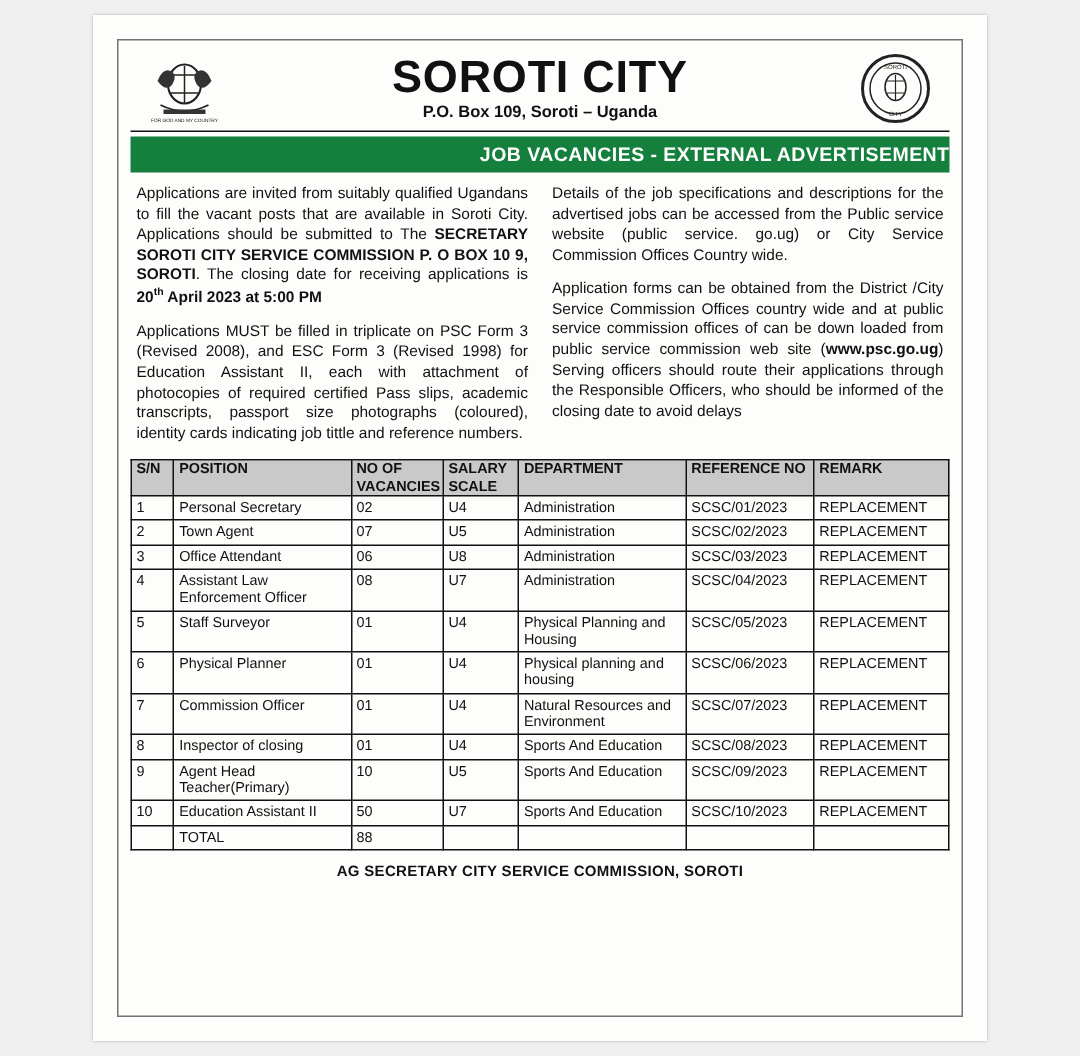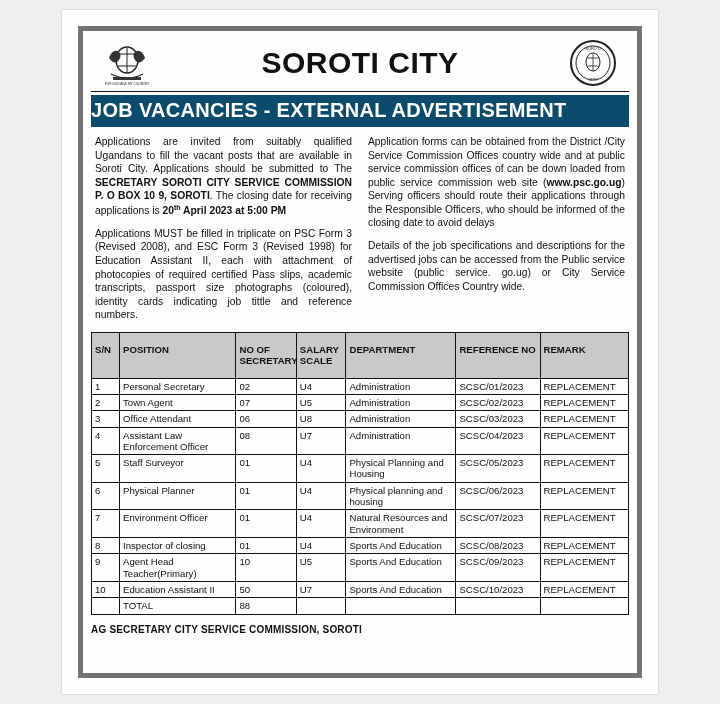--- a/index.html
+++ b/index.html
@@ -23,21 +23,21 @@
     height: 684px;
     background: #fdfdfb;
     box-shadow: 0 0 2px rgba(0,0,0,0.25);
   }
   .inner {
     position: absolute;
     left: 16px;
     top: 16px;
     width: 564px;
     height: 652px;
-    border: 5px solid #737373;
+    border: 1px solid #737373;
     background: #fdfdfb;
     box-sizing: border-box;
     padding: 6px 8px;
   }
 
   
   .header {
     display: flex;
     align-items: center;
     justify-content: center;
@@ -79,24 +79,24 @@
     font-weight: bold;
     color: #111;
     margin-top: 4px;
     letter-spacing: 0.2px;
   }
   .rule {
     border-top: 1px solid #111;
     margin: 4px 0 0 0;
   }
   .banner {
-    background: #0c4a6e;
+    background: #15803d;
     color: #fff;
-    text-align: left;
-    font-size: 20px;
+    text-align: right;
+    font-size: 13px;
     font-weight: bold;
     padding: 4px 0 5px 0;
     margin-top: 3px;
     letter-spacing: 0.3px;
   }
 
   
   .cols {
     display: flex;
     gap: 16px;
@@ -128,33 +128,34 @@
     border: 1px solid #111;
     padding: 2px 3px;
     vertical-align: top;
     line-height: 1.18;
   }
   table.vac thead th {
     background: #c9c9c9;
     font-weight: bold;
     text-align: left;
     font-size: 9.6px;
-    padding: 11px 3px;
+    padding: 0 3px;
   }
   td.sn { text-align: left; }
   tr.total td { font-weight: normal; }
   .col-sn { width: 26px; }
   .col-pos { width: 108px; }
   .col-no { width: 56px; }
   .col-sal { width: 46px; }
   .col-dep { width: 102px; }
   .col-ref { width: 78px; }
   .col-rem { width: 82px; }
 
   .footer {
+    text-align: center;
     font-size: 10px;
     font-weight: bold;
     color: #111;
     margin-top: 9px;
     letter-spacing: 0.2px;
   }
 </style>
 </head>
 <body>
 
@@ -170,20 +171,21 @@
             <path d="M8 18 q4 -10 10 -6 q3 3 0 8 q-4 6 -10 -2 z" fill="#333"></path>
             <path d="M44 18 q-4 -10 -10 -6 q-3 3 0 8 q4 6 10 -2 z" fill="#333"></path>
             <path d="M10 34 q16 8 32 0" stroke="#222" stroke-width="1.2" fill="none"></path>
             <path d="M12 37 h28 v3 h-28 z" fill="#333"></path>
             <text x="26" y="45" font-size="3.2" text-anchor="middle" fill="#222" font-family="Liberation Sans, sans-serif">FOR GOD AND MY COUNTRY</text>
           </svg>
         </div>
 
         <div class="title-block">
           <div class="city-title">SOROTI CITY</div>
+          <div class="addr">P.O. Box 109, Soroti – Uganda</div>
         </div>
 
         <div class="seal">
           <svg width="52" height="48" viewBox="0 0 52 48" aria-hidden="true">
             <circle cx="26" cy="24" r="22" fill="none" stroke="#222" stroke-width="2"></circle>
             <circle cx="26" cy="24" r="17" fill="none" stroke="#222" stroke-width="1"></circle>
             <text x="26" y="11" font-size="4" text-anchor="middle" fill="#222" font-family="Liberation Sans, sans-serif">SOROTI</text>
             <text x="26" y="42" font-size="4" text-anchor="middle" fill="#222" font-family="Liberation Sans, sans-serif">CITY</text>
             <ellipse cx="26" cy="23" rx="7" ry="9" fill="none" stroke="#222" stroke-width="1"></ellipse>
             <path d="M26 15 L26 32 M20 19 L32 19 M20 27 L32 27" stroke="#222" stroke-width="0.8"></path>
@@ -198,43 +200,43 @@
         <div class="col">
           <p>
             Applications are invited from suitably qualified Ugandans to fill the vacant posts that are available in Soroti City. Applications should be submitted to The <b>SECRETARY SOROTI CITY SERVICE COMMISSION P. O BOX 10 9, SOROTI</b>. The closing date for receiving applications is <b>20<sup>th</sup> April 2023 at 5:00 PM</b>
           </p>
           <p>
             Applications MUST be filled in triplicate on PSC Form 3 (Revised 2008), and ESC Form 3 (Revised 1998) for Education Assistant II, each with attachment of photocopies of required certified Pass slips, academic transcripts, passport size photographs (coloured), identity cards indicating job tittle and reference numbers.
           </p>
         </div>
         <div class="col">
           <p>
-            Application forms can be obtained from the District /City Service Commission Offices country wide and at public service commission offices of can be down loaded from public service commission web site (<b>www.psc.go.ug</b>) Serving officers should route their applications through the Responsible Officers, who should be informed of the closing date to avoid delays
+            Details of the job specifications and descriptions for the advertised jobs can be accessed from the Public service website (public service. go.ug) or City Service Commission Offices Country wide.
           </p>
           <p>
-            Details of the job specifications and descriptions for the advertised jobs can be accessed from the Public service website (public service. go.ug) or City Service Commission Offices Country wide.
+            Application forms can be obtained from the District /City Service Commission Offices country wide and at public service commission offices of can be down loaded from public service commission web site (<b>www.psc.go.ug</b>) Serving officers should route their applications through the Responsible Officers, who should be informed of the closing date to avoid delays
           </p>
         </div>
       </div>
 
       <table class="vac">
         <colgroup>
           <col class="col-sn">
             <col class="col-pos">
             <col class="col-no">
             <col class="col-sal">
             <col class="col-dep">
             <col class="col-ref">
             <col class="col-rem">
         </colgroup>
         <thead>
           <tr>
             <th>S/N</th>
             <th>POSITION</th>
-            <th>NO OF SECRETARY</th>
+            <th>NO OF VACANCIES</th>
             <th>SALARY SCALE</th>
             <th>DEPARTMENT</th>
             <th>REFERENCE NO</th>
             <th>REMARK</th>
           </tr>
         </thead>
         <tbody>
           <tr>
             <td class="sn">1</td>
             <td>Personal Secretary</td>
@@ -284,21 +286,21 @@
             <td class="sn">6</td>
             <td>Physical Planner</td>
             <td>01</td>
             <td>U4</td>
             <td>Physical planning and housing</td>
             <td>SCSC/06/2023</td>
             <td>REPLACEMENT</td>
           </tr>
           <tr>
             <td class="sn">7</td>
-            <td>Environment Officer</td>
+            <td>Commission Officer</td>
             <td>01</td>
             <td>U4</td>
             <td>Natural Resources and Environment</td>
             <td>SCSC/07/2023</td>
             <td>REPLACEMENT</td>
           </tr>
           <tr>
             <td class="sn">8</td>
             <td>Inspector of closing</td>
             <td>01</td>

